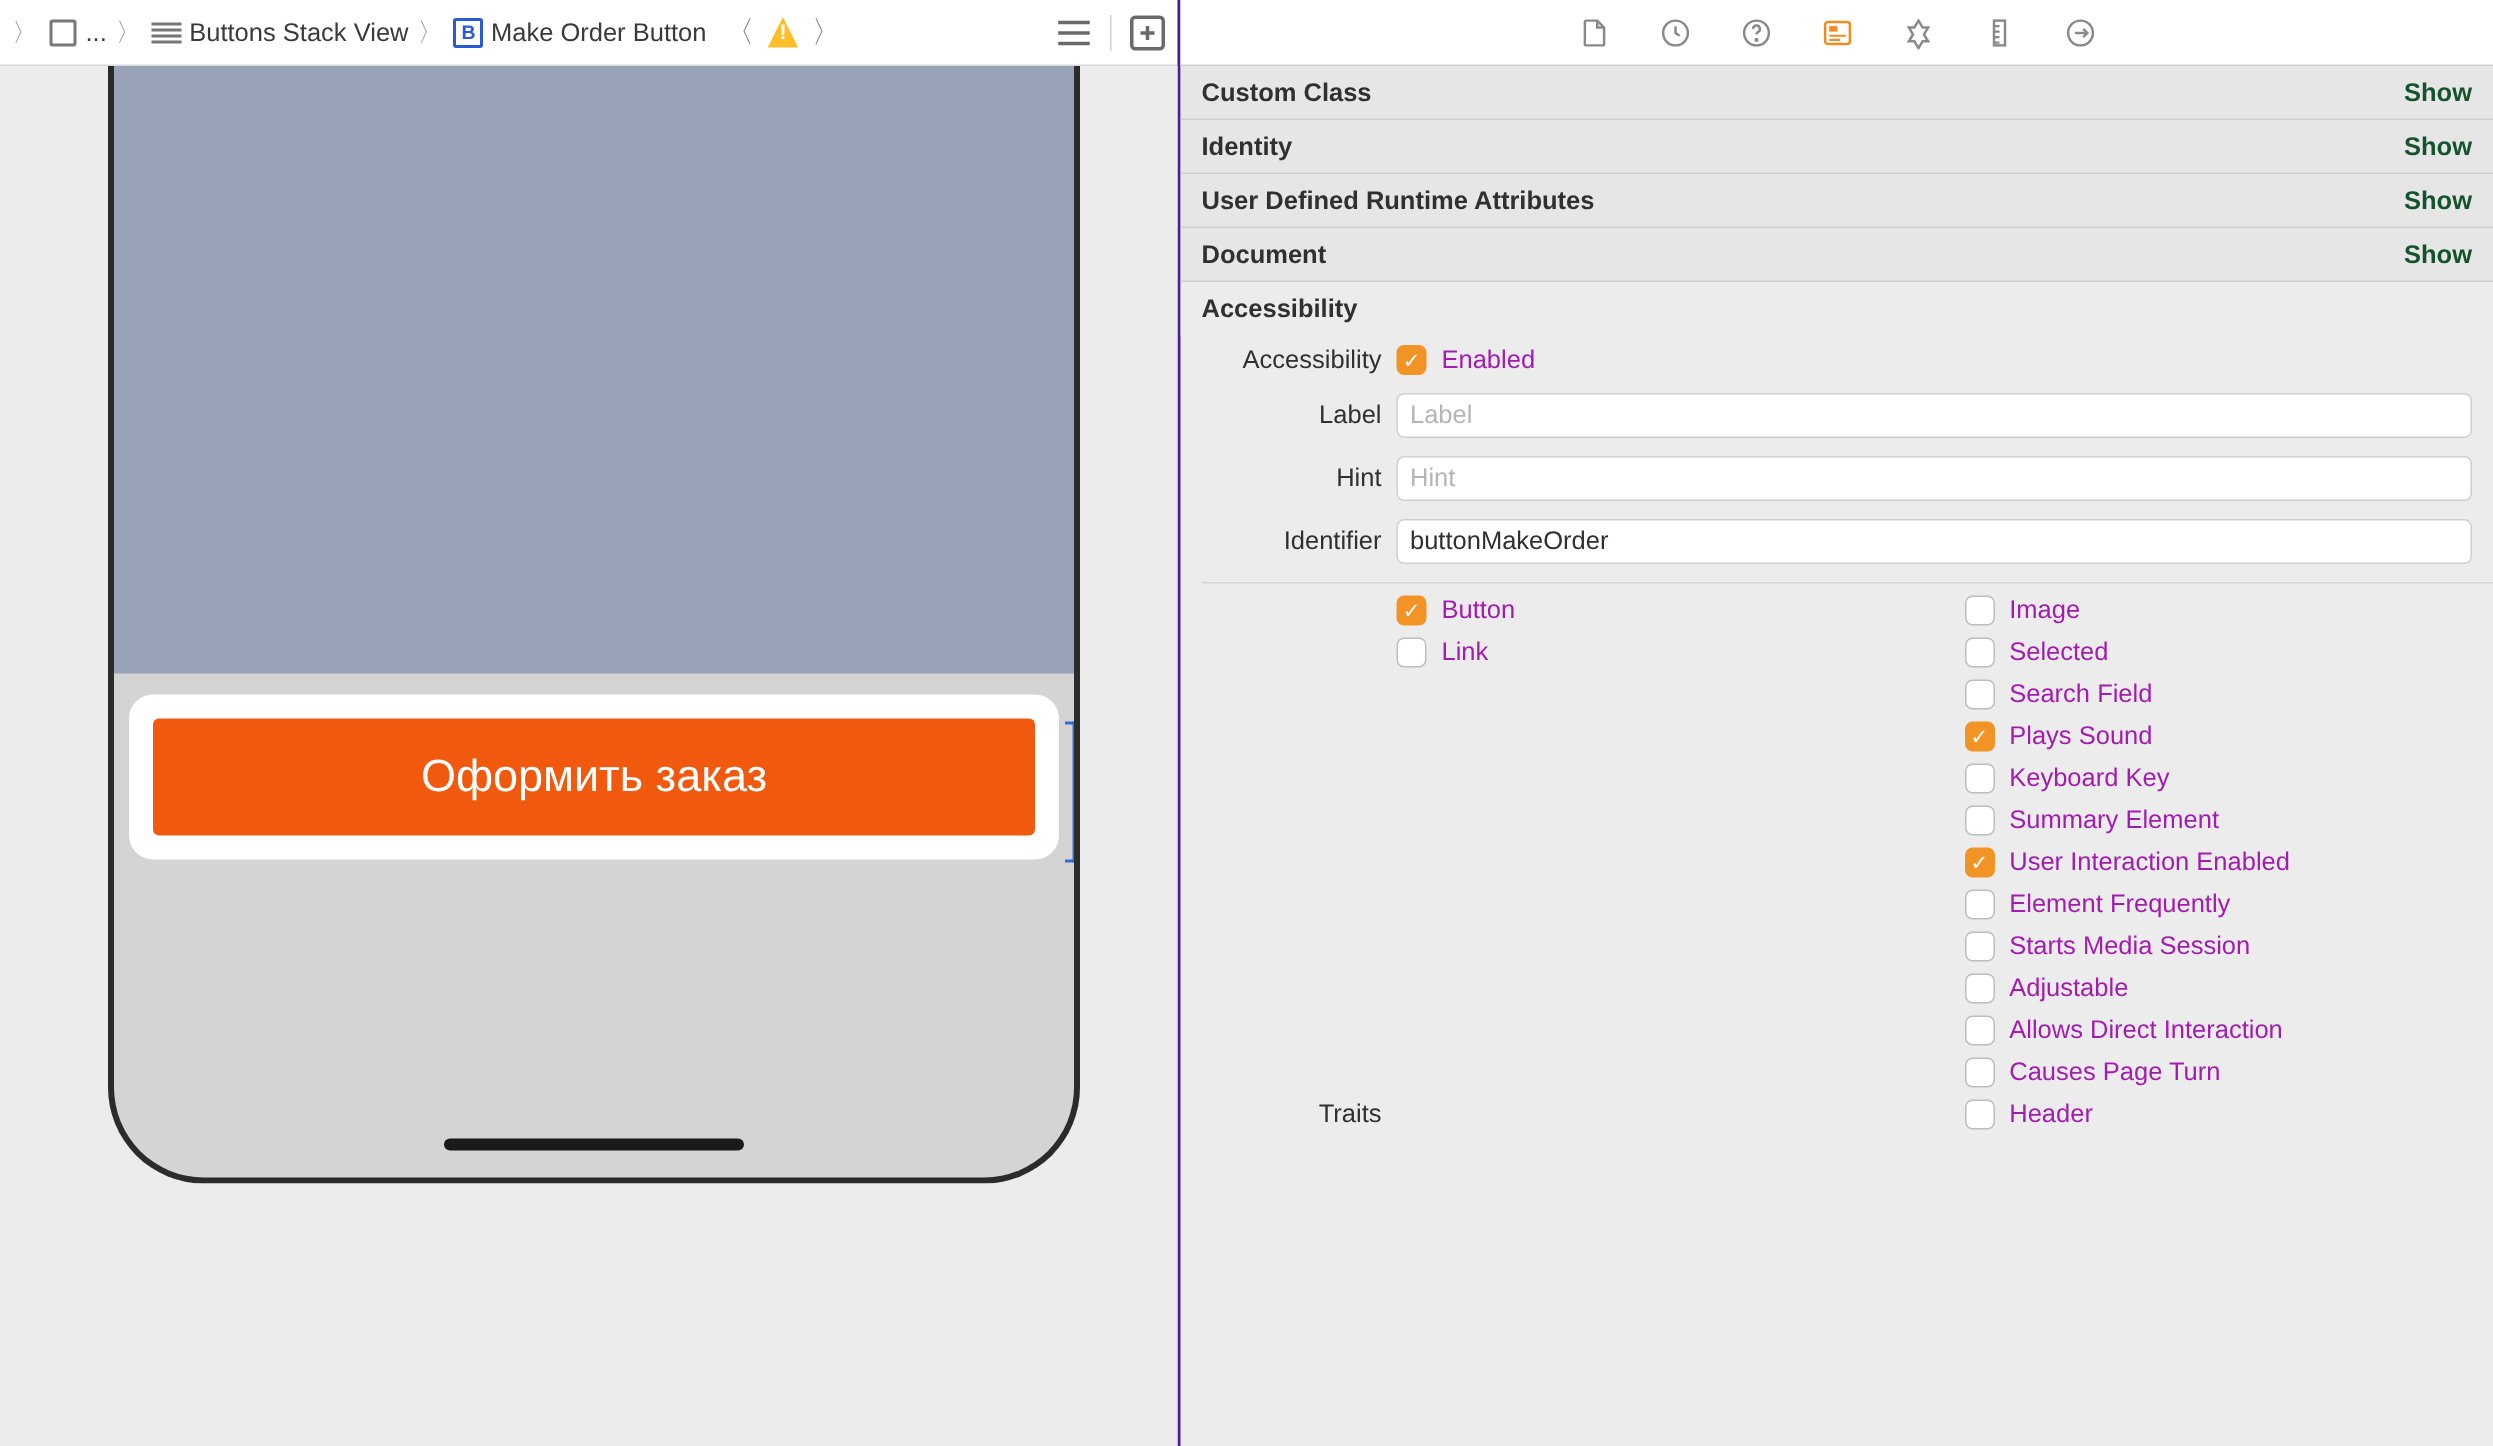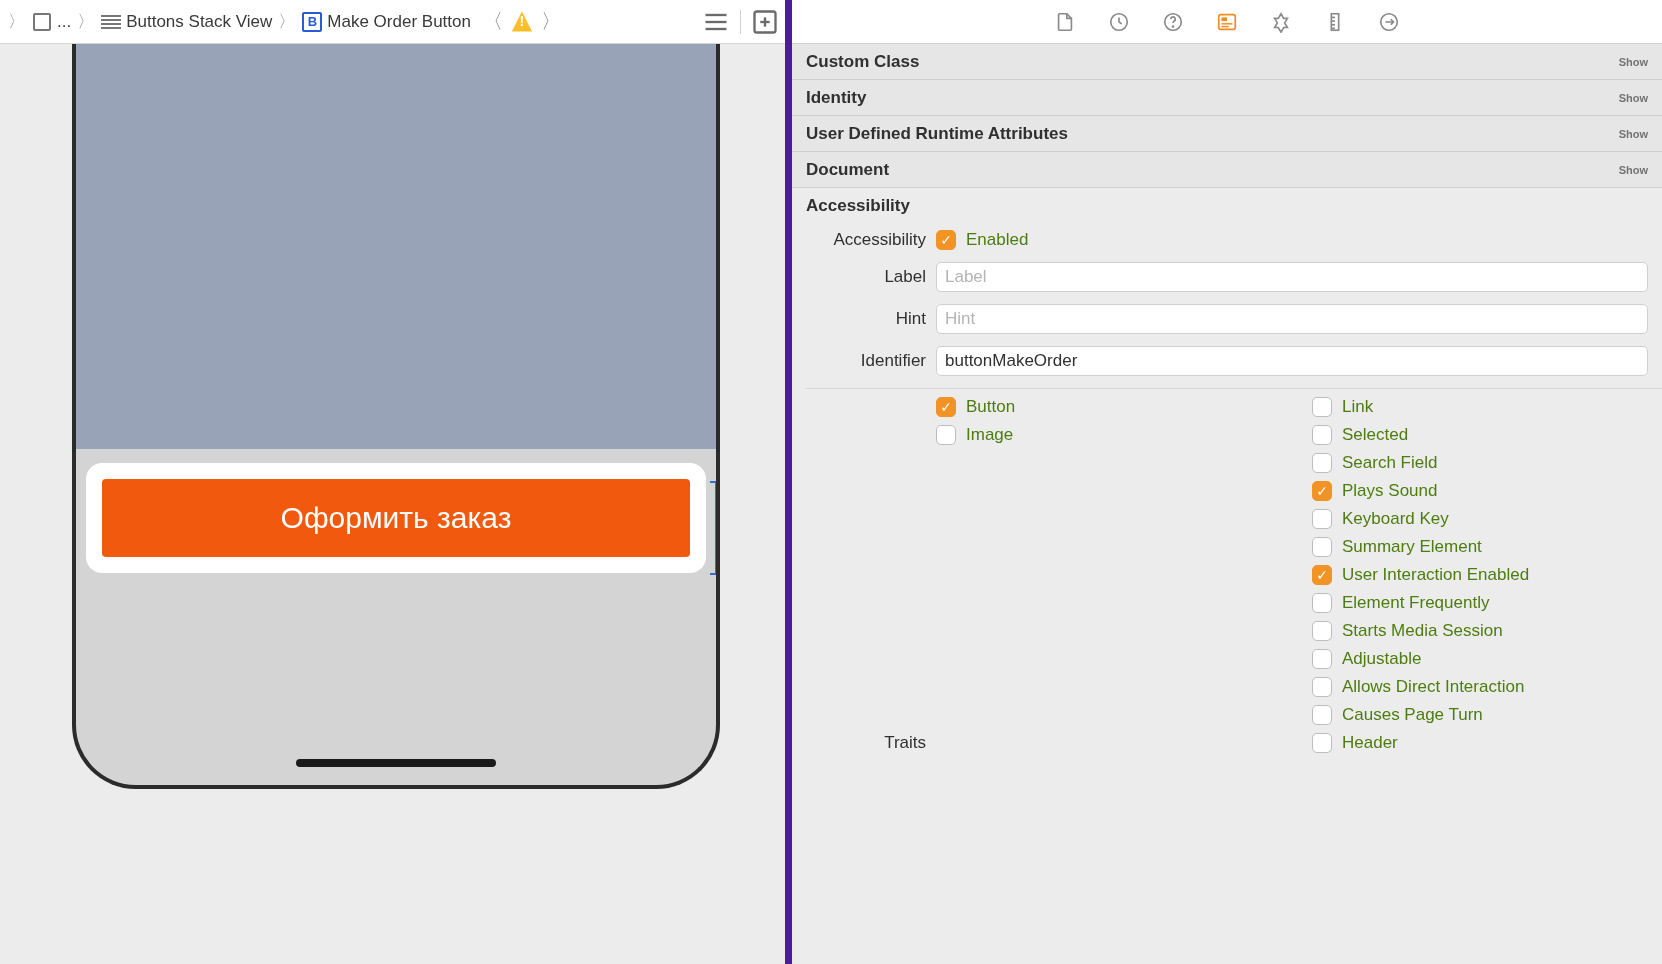--- a/index.html
+++ b/index.html
@@ -79,52 +79,52 @@
 .ruler {
   position:absolute; right:-18px; top:16px; width:12px; height:94px;
 }
 .ruler::before, .ruler::after {
   content:""; position:absolute; left:0; width:12px; height:2px; background:#2f6bdf;
 }
 .ruler::before{top:0;} .ruler::after{bottom:0;}
 .ruler-line{position:absolute; left:5px; top:0; bottom:0; width:2px; background:#2f6bdf;}
 
 .right {
-  flex:1; background:#ececec; border-left:7px solid #4c1d95;
+  flex:1; background:#ececec; border-left:2px solid #4c1d95;
   display:flex; flex-direction:column;
 }
 .insp-tabs {
   height:44px; display:flex; align-items:center; justify-content:center; gap:28px;
   border-bottom:1px solid #cfcfcf; background:#fff;
 }
 .insp-tab { width:26px; height:26px; display:flex; align-items:center; justify-content:center; cursor:pointer; color:#8a8a8a;}
 .insp-tab.active { color:#f38b1e; }
 .insp-tab svg { width:22px; height:22px; }
 
 .section-row {
   background:#e6e6e6; border-bottom:1px solid #cfcfcf; height:36px;
   display:flex; align-items:center; padding:0 14px; justify-content:space-between;
 }
 .section-title { font-weight:700; font-size:17px; color:#303030;}
-.section-action { font-weight:700; font-size:11px; color:#737373; cursor:pointer;text-align:center;}
+.section-action { font-weight:700; font-size:17px; color:#14532d; cursor:pointer;text-align:center;}
 
 .insp-body { overflow:auto; }
 .field-row {
   display:flex; align-items:center; padding:6px 14px; gap:10px;
 }
 .field-label {
   width:120px; text-align:right; font-size:17px; color:#303030;
 }
 .chk {
   width:20px; height:20px; background:#fff; border:1px solid #bdbdbd; border-radius:5px;
   display:inline-flex; align-items:center; justify-content:center; cursor:pointer; flex-shrink:0;
 }
 .chk.on { background:#f29425; border-color:#f29425; color:#fff; }
 .chk.on::after { content:"✓"; font-size:14px; line-height:1; }
-.chk-text { font-size:17px; color:#4d7c0f; }
+.chk-text { font-size:17px; color:#a21caf; }
 .txt-input {
   flex:1; height:30px; background:#fff; border:1px solid #cfcfcf; border-radius:5px;
   padding:0 8px; font-size:17px; color:#303030; outline:none;
 }
 .txt-input::placeholder { color:#b5b5b5; }
 .trait { display:flex; align-items:center; gap:10px; }
 .hr { height:1px; background:#d6d6d6; margin:6px 0 6px 14px;}
 
 .square-icon { width:18px; height:18px; border:2px solid #777; border-radius:2px; }
 .lines-icon { width:20px; height:14px; display:flex; flex-direction:column; justify-content:space-between;}
@@ -291,25 +291,25 @@
     <div class="field-row" style="align-items:flex-end; padding-top:2px;">
       <span class="field-label">Traits</span>
       <div style="flex:1">
         <div style="display:grid; grid-template-columns:1fr 1fr; gap:8px 40px;">
           <div class="trait">
               <span class="chk on"></span>
               <span class="chk-text">Button</span>
             </div>
           <div class="trait">
               <span class="chk"></span>
+              <span class="chk-text">Image</span>
+            </div>
+          <div class="trait">
+              <span class="chk"></span>
               <span class="chk-text">Link</span>
-            </div>
-          <div class="trait">
-              <span class="chk"></span>
-              <span class="chk-text">Image</span>
             </div>
           <div class="trait">
               <span class="chk"></span>
               <span class="chk-text">Selected</span>
             </div>
           <div></div>
           <div class="trait">
               <span class="chk"></span>
               <span class="chk-text">Search Field</span>
             </div>

